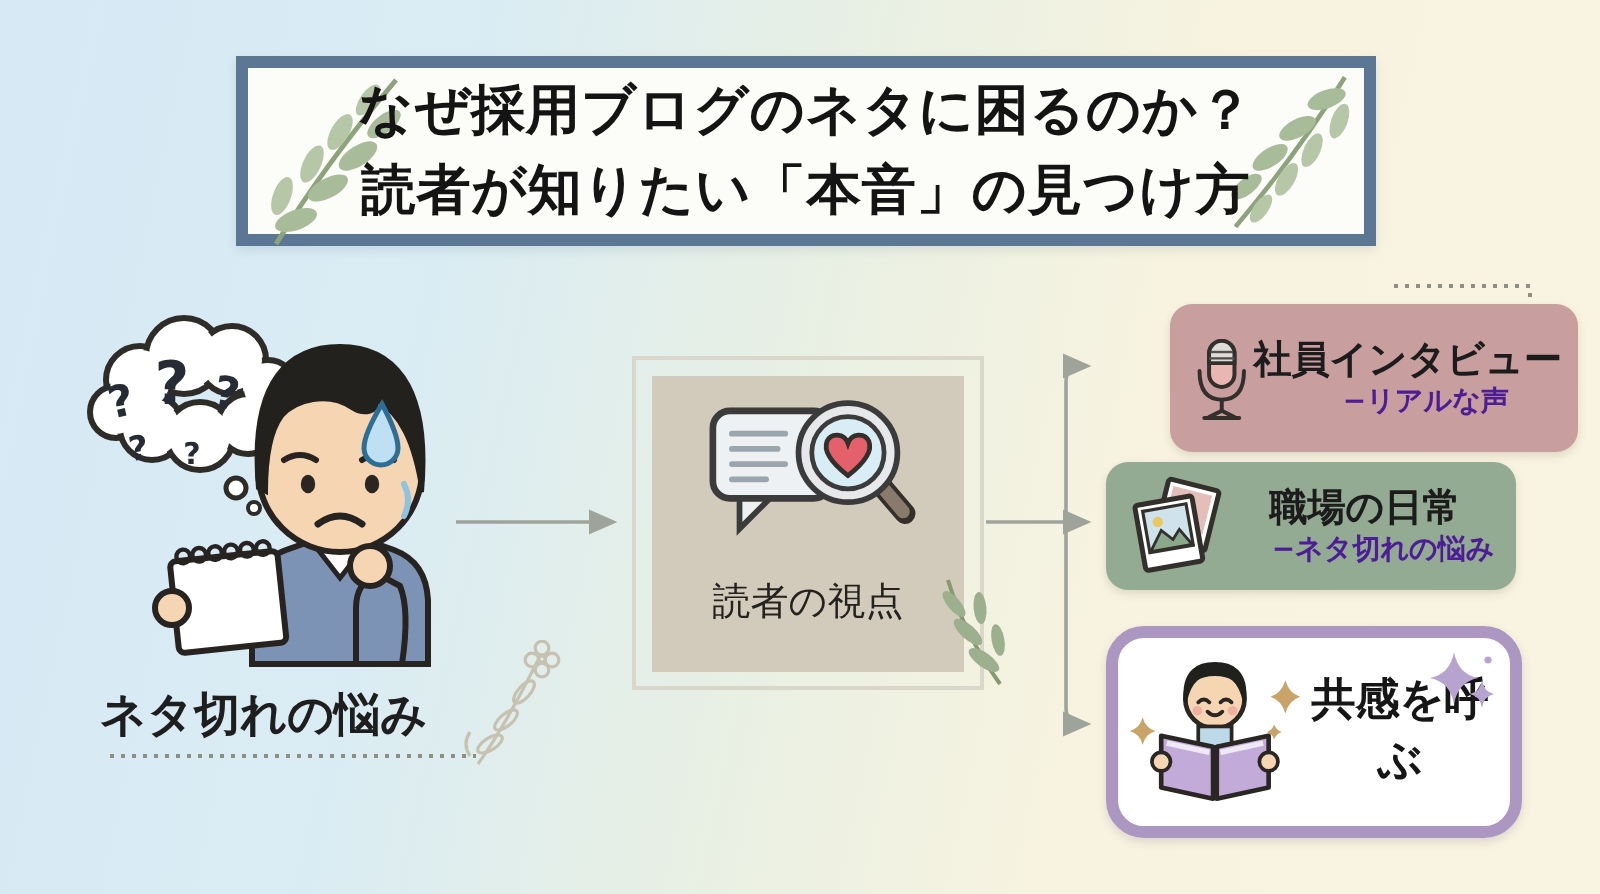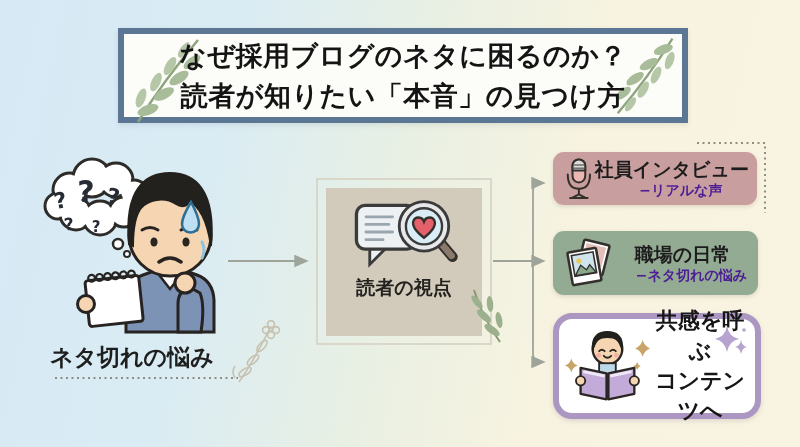--- a/index.html
+++ b/index.html
@@ -22,27 +22,27 @@
   .problem-label{position:absolute;left:50px;top:342px;width:195px;
     font-size:23px;font-weight:700;color:#1e1e1e;}
   .flower-sketch{position:absolute;left:225px;top:320px;}
 
   
   .process-frame{position:absolute;left:316px;top:178px;width:176px;height:167px;box-sizing:border-box;
     border:2px solid #d9d6ca;}
   .process-box{position:absolute;left:326px;top:188px;width:156px;height:148px;background:#d2cbbc;
     display:flex;flex-direction:column;align-items:center;justify-content:flex-start;padding-top:6px;
     box-sizing:border-box;}
-  .process-text{font-size:19px;font-weight:700;color:#23221f;line-height:27px;text-align:center;margin-top:2px;}
+  .process-text{font-size:19px;font-weight:400;color:#23221f;line-height:27px;text-align:center;margin-top:16px;}
   .leaf-mid{position:absolute;left:466px;top:286px;}
 
   
   .branch{position:absolute;left:553px;display:flex;align-items:center;border-radius:11px;
     box-shadow:0 2px 4px rgba(80,70,50,.15);box-sizing:border-box;padding:4px 8px 4px 10px;}
-  .branch.pink{top:152px;width:204px;height:53px;background:#c99e9e;}
+  .branch.pink{top:152px;width:204px;height:74px;background:#c99e9e;margin-left:32px;}
   .branch.green{top:231px;width:205px;height:64px;background:#93aa93;}
   .branch-text{flex:1;display:flex;flex-direction:column;align-items:center;}
   .branch-title{font-size:19px;font-weight:700;color:#1c1c1c;line-height:23px;white-space:nowrap;}
   .branch-sub{font-size:14px;font-weight:700;color:#4c1d95;line-height:18px;margin-left:18px;white-space:nowrap;}
 
   
   .result-box{position:absolute;left:553px;top:313px;width:208px;height:106px;box-sizing:border-box;
     background:#ffffff;border:6px solid #ab97c1;border-radius:19px;display:flex;align-items:center;
     padding:2px 6px 2px 4px;box-shadow:0 2px 5px rgba(100,80,130,.18);}
   .result-text{flex:1;text-align:center;font-size:22px;font-weight:700;color:#161616;line-height:30px;}
@@ -279,21 +279,20 @@
         <path d="M 19 44 L 47 50 L 47 78 L 19 72 Z" fill="#c2abd8" stroke="#2a2623" stroke-width="2.5" stroke-linejoin="round"></path>
         <path d="M 77 44 L 49 50 L 49 78 L 77 72 Z" fill="#c2abd8" stroke="#2a2623" stroke-width="2.5" stroke-linejoin="round"></path>
         <path d="M 22 48 L 45 53 M 74 48 L 51 53" stroke="#efe9f6" stroke-width="3"></path>
         <line x1="48" y1="50" x2="48" y2="78" stroke="#2a2623" stroke-width="2"></line>
       </g>
       <circle cx="19" cy="58" r="5" fill="#f6d6b2" stroke="#2a2623" stroke-width="2"></circle>
       <circle cx="77" cy="58" r="5" fill="#f6d6b2" stroke="#2a2623" stroke-width="2"></circle>
     </svg>
     <div class="result-text">
       <div>共感を呼ぶ</div>
-      <div>コンテンツへ</div>
     </div>
     <svg class="sparkle-tr" width="36" height="36" viewBox="0 0 36 36">
       <g fill="#b7a3cf">
         <path d="M 14 2 Q 16 13 26 15 Q 16 17 14 28 Q 12 17 2 15 Q 12 13 14 2 Z"></path>
         <path d="M 28 16 Q 29 22 34 23 Q 29 24 28 30 Q 27 24 22 23 Q 27 22 28 16 Z"></path>
         <circle cx="31" cy="6" r="1.8"></circle>
       </g>
     </svg>
   </div>
 

